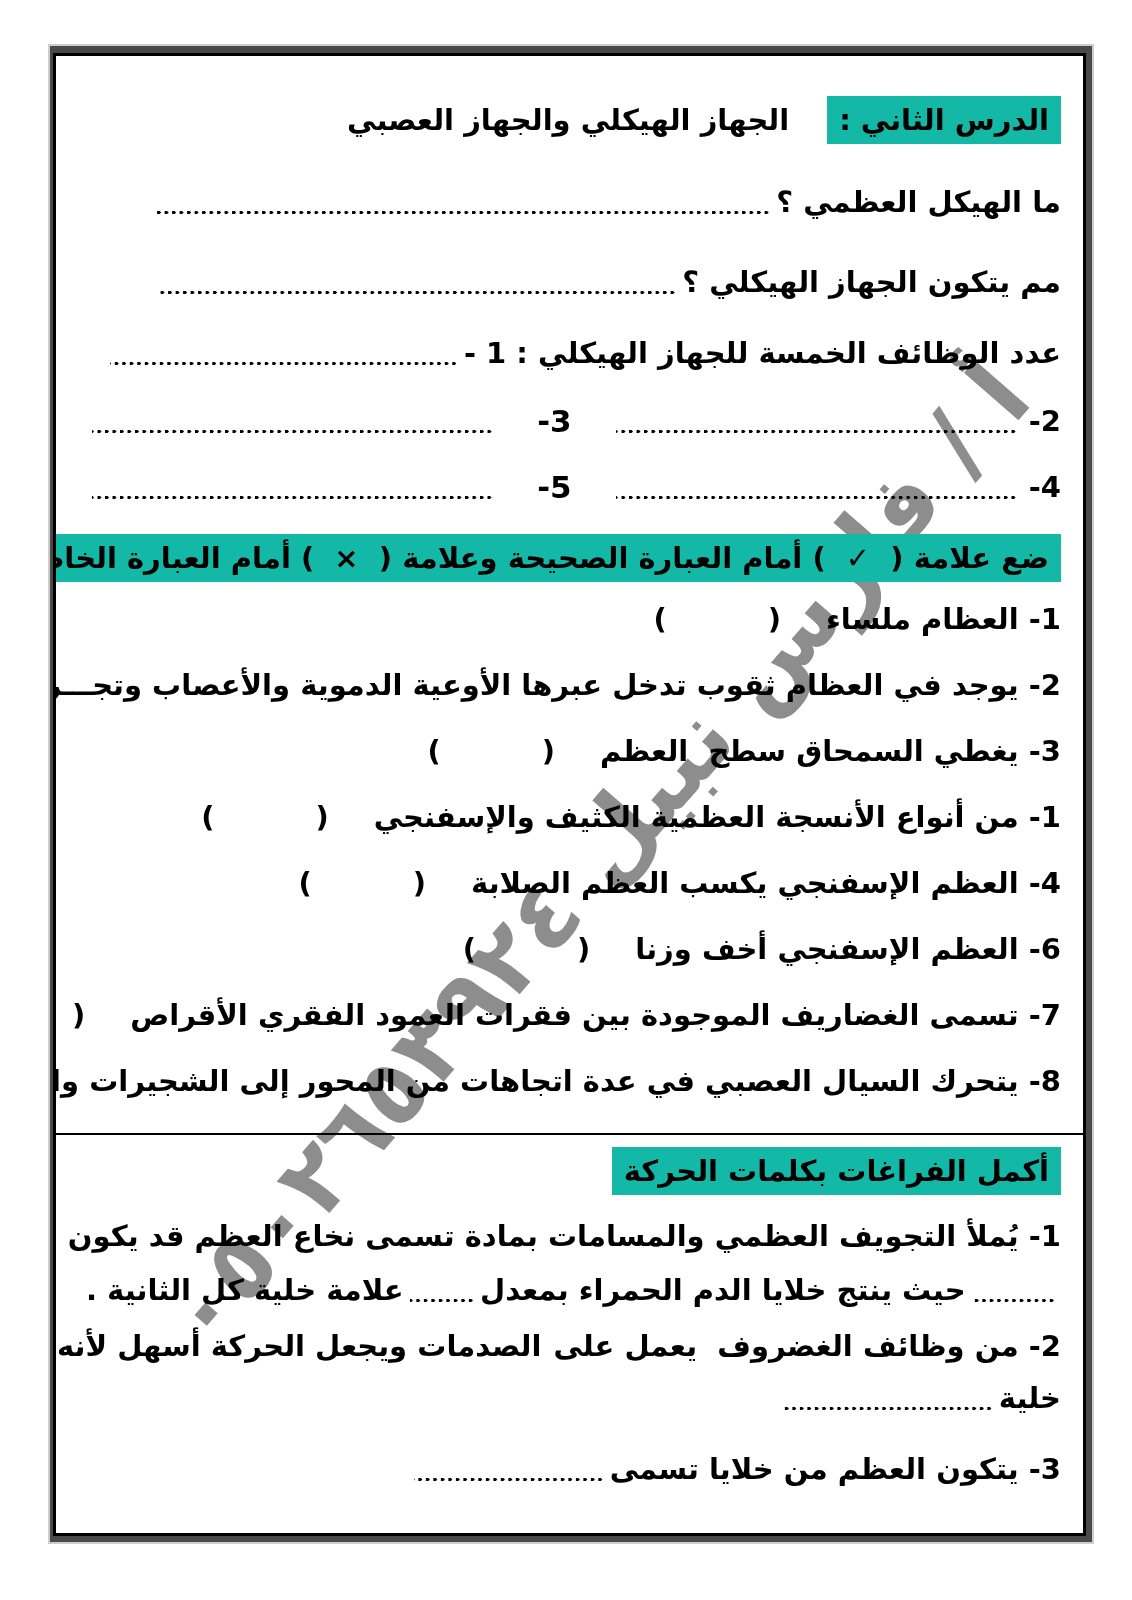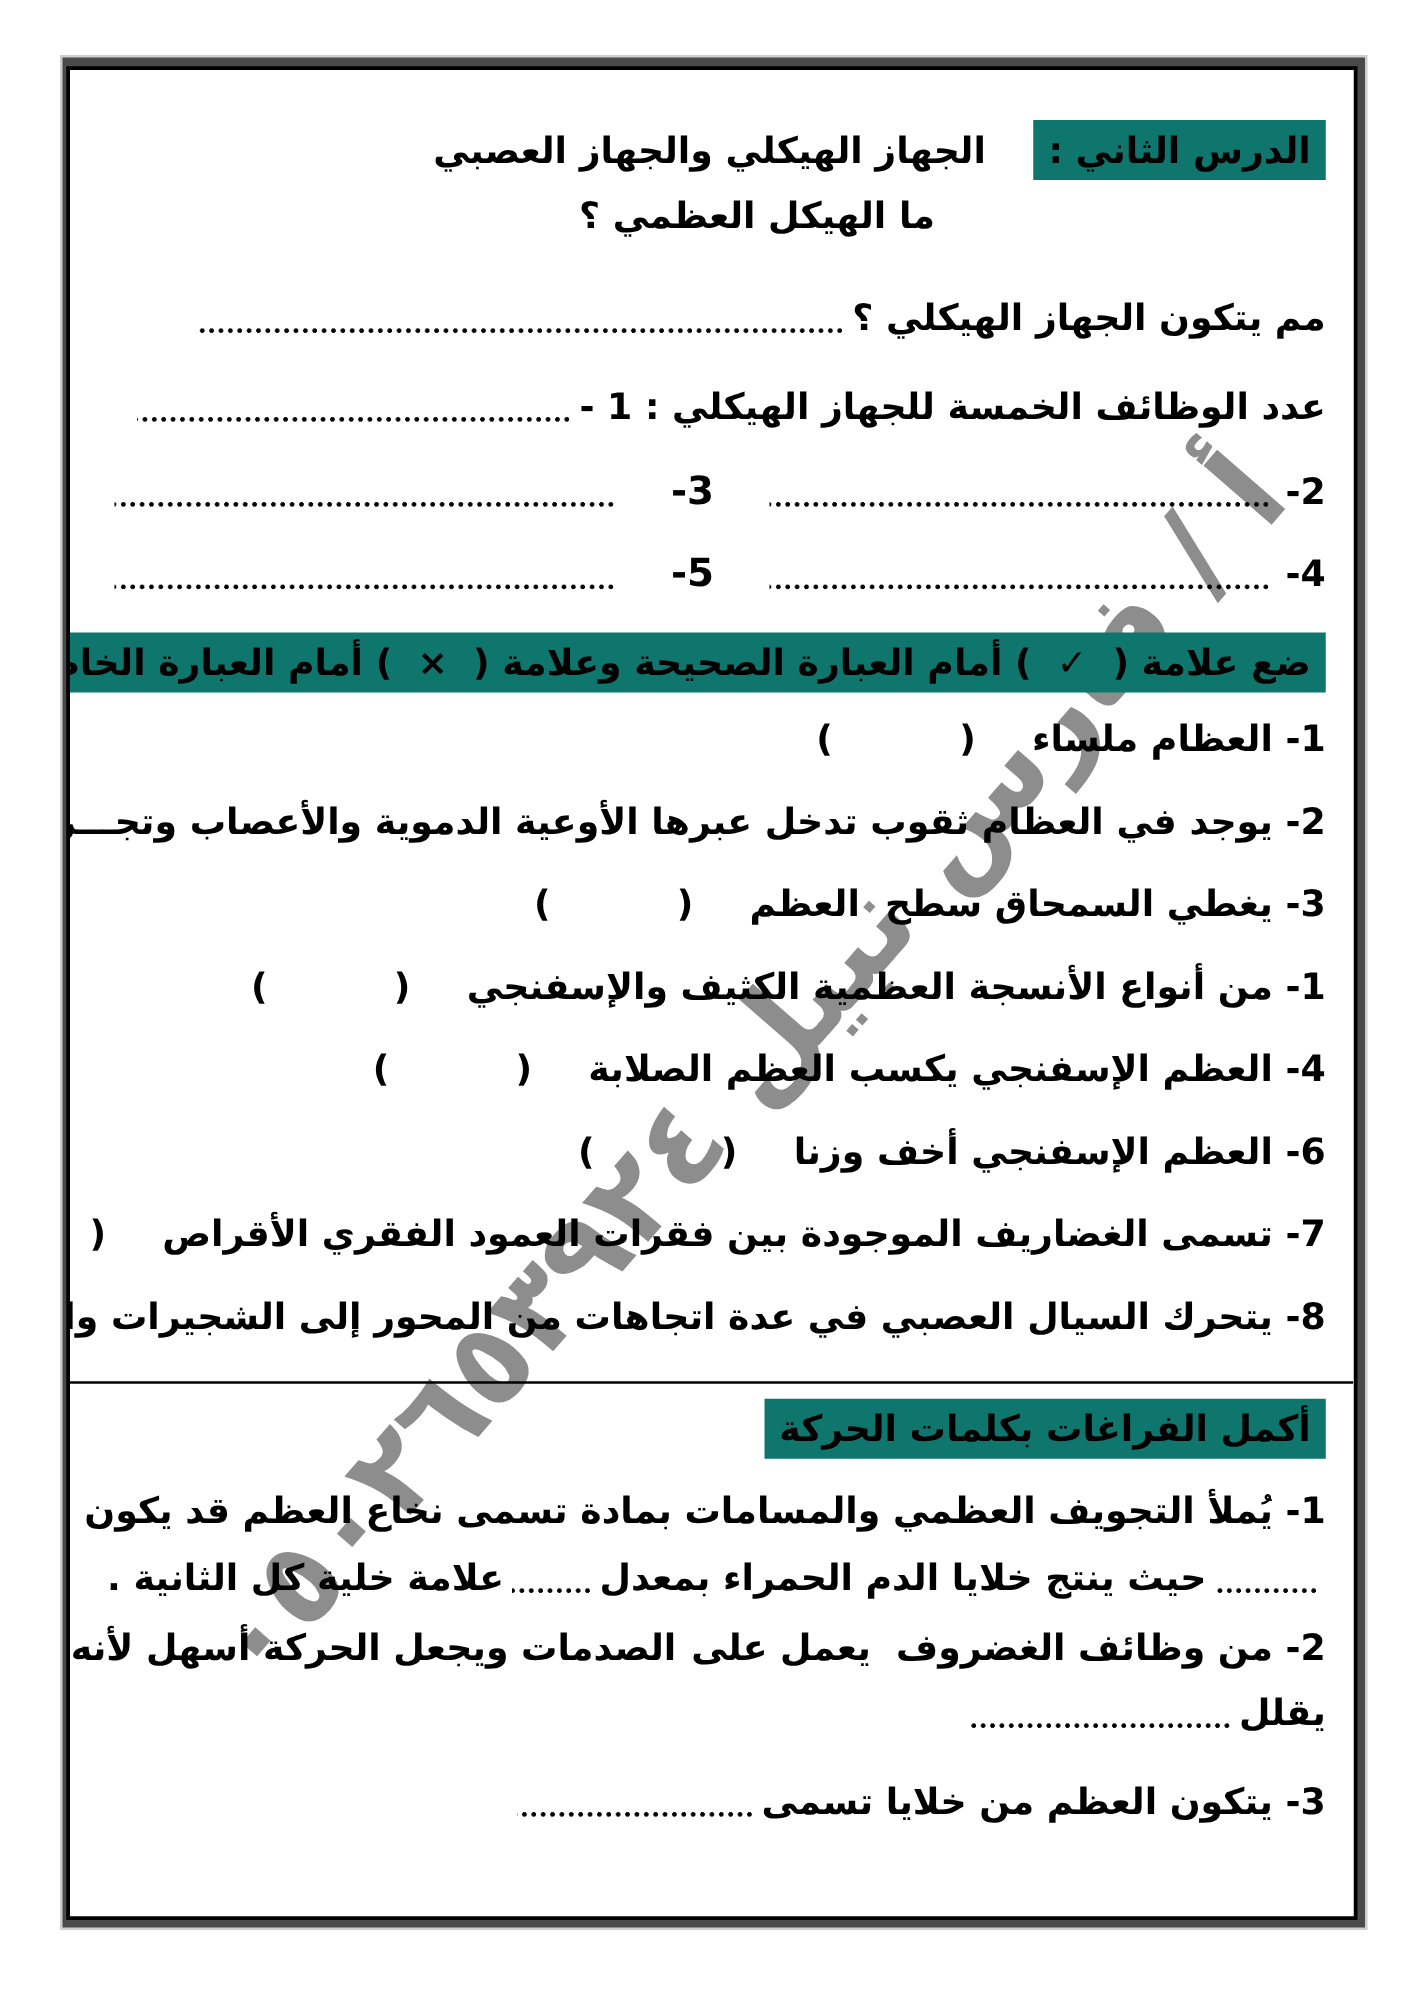--- a/index.html
+++ b/index.html
@@ -70,21 +70,21 @@
   }
   .content { position: relative; z-index: 2; }
   .line {
     display: flex;
     align-items: center;
     height: 38px;
     white-space: pre;
   }
   .t { white-space: pre; }
   .hl {
-    background: #0f766e;
+    background: #14b8a6;
     padding: 7px 12px;
     display: inline-block;
     white-space: pre;
   }
   .dots {
     display: inline-block;
     height: 30px;
     align-self: flex-end;
     background-image: radial-gradient(circle at 3.5px 50%, #000 1.7px, transparent 2px);
     background-size: 7.5px 5px;
@@ -100,21 +100,21 @@
   .num-mid { margin: 0 38px; font-size: 31px; }
   .num-right { margin-inline-end: 6px; }
   .endpad-65 { margin-inline-end: 65px; }
   .endpad-18 { margin-inline-end: 18px; }
   .divider {
     border: 0;
     border-top: 2.5px solid #000;
     margin: 33px -22px 0 -30px;
   }
   .title-gap { margin-inline-start: 38px; }
-  .mt45 { margin-top: 45px; }  .mt36 { margin-top: 16px; flex-direction: column; }
+  .mt45 { margin-top: 45px; }  .mt36 { margin-top: 44px; }
   .mt30 { margin-top: 30px; }  .mt28 { margin-top: 28px; }
   .mt26 { margin-top: 42px; }  .mt25 { margin-top: 33px; }
   .mt22 { margin-top: 22px; }  .mt18 { margin-top: 18px; }
   .mt16 { margin-top: 16px; }  .mt14 { margin-top: 14px; }
   .mt12 { margin-top: 12px; }  .mt38 { margin-top: 33px; }
 </style>
 </head>
 <body>
 
 <div class="canvas">
@@ -224,21 +224,21 @@
               <span class="t">علامة خلية كل الثانية .</span>
             </div>
 
             <div class="line mt18">
               <span class="t">2- من وظائف الغضروف  يعمل على</span>
               <span class="dots w200"></span>
               <span class="t">الصدمات ويجعل الحركة أسهل لأنه</span>
             </div>
 
             <div class="line mt14">
-              <span class="t">يقلل</span>
+              <span class="t">خلية</span>
               <span class="dots w210"></span>
             </div>
 
             <div class="line mt38">
               <span class="t">3- يتكون العظم من خلايا تسمى</span>
               <span class="dots w190"></span>
             </div>
 
           </div>
         </div>

